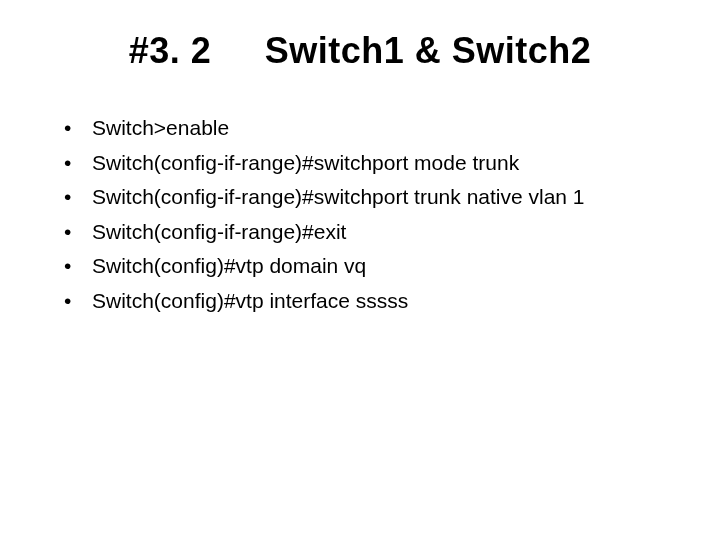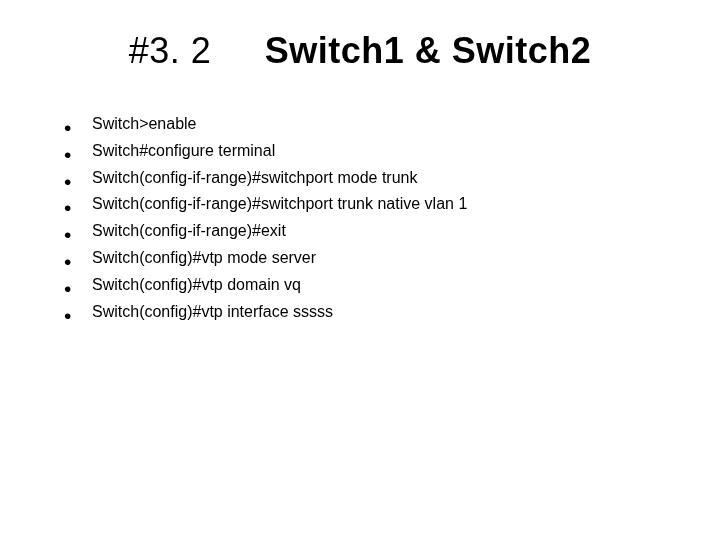--- a/index.html
+++ b/index.html
@@ -19,33 +19,33 @@
       height: 100%;
       padding: 30px 40px 40px 40px;
     }
     .title {
       font-size: 36px;
       text-align: center;
       margin-bottom: 40px;
       letter-spacing: 0.5px;
     }
     .title .prefix {
-      font-weight: normal;
+      font-weight: bold;
     }
     .title .bold-part {
       font-weight: bold;
       margin-left: 43px;
     }
     .content-list {
       list-style: none;
       padding-left: 24px;
     }
     .content-list li {
       position: relative;
-      font-size: 16px;
+      font-size: 21px;
       line-height: 1.55;
       padding-left: 28px;
       margin-bottom: 2px;
     }
     .content-list li::before {
       content: "•";
       position: absolute;
       left: 0;
       top: 0;
       font-size: 21px;
@@ -53,21 +53,19 @@
   </style>
 </head>
 <body>
 
 <div class="slide">
   <h1 class="title">
     <span class="prefix">#3. 2 </span><span class="bold-part">Switch1 &amp; Switch2</span>
   </h1>
   <ul class="content-list">
     <li><span>Switch&gt;enable</span></li>
-    <li><span>Switch#configure terminal</span></li>
     <li><span>Switch(config-if-range)#switchport mode trunk</span></li>
     <li><span>Switch(config-if-range)#switchport trunk native vlan 1</span></li>
     <li><span>Switch(config-if-range)#exit</span></li>
-    <li><span>Switch(config)#vtp mode server</span></li>
     <li><span>Switch(config)#vtp domain vq</span></li>
     <li><span>Switch(config)#vtp interface sssss</span></li>
   </ul>
 </div>
 
 </body></html>

